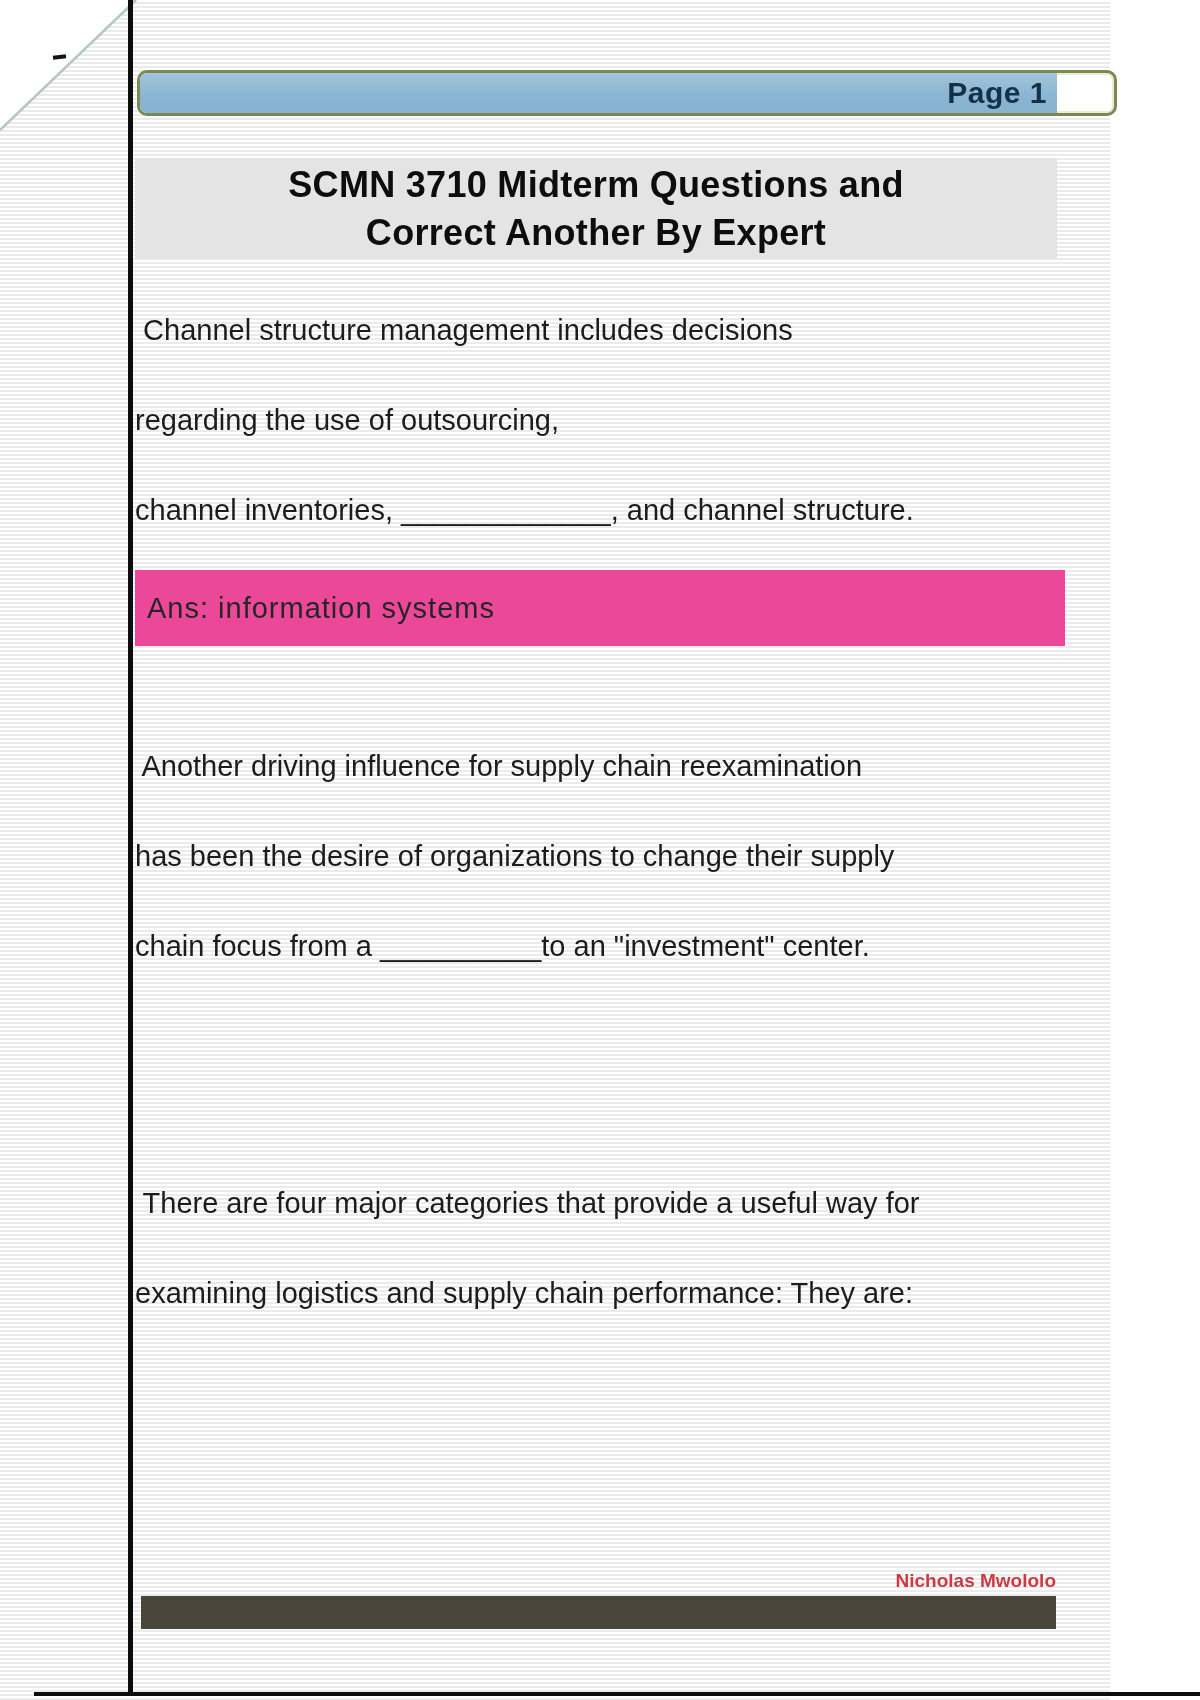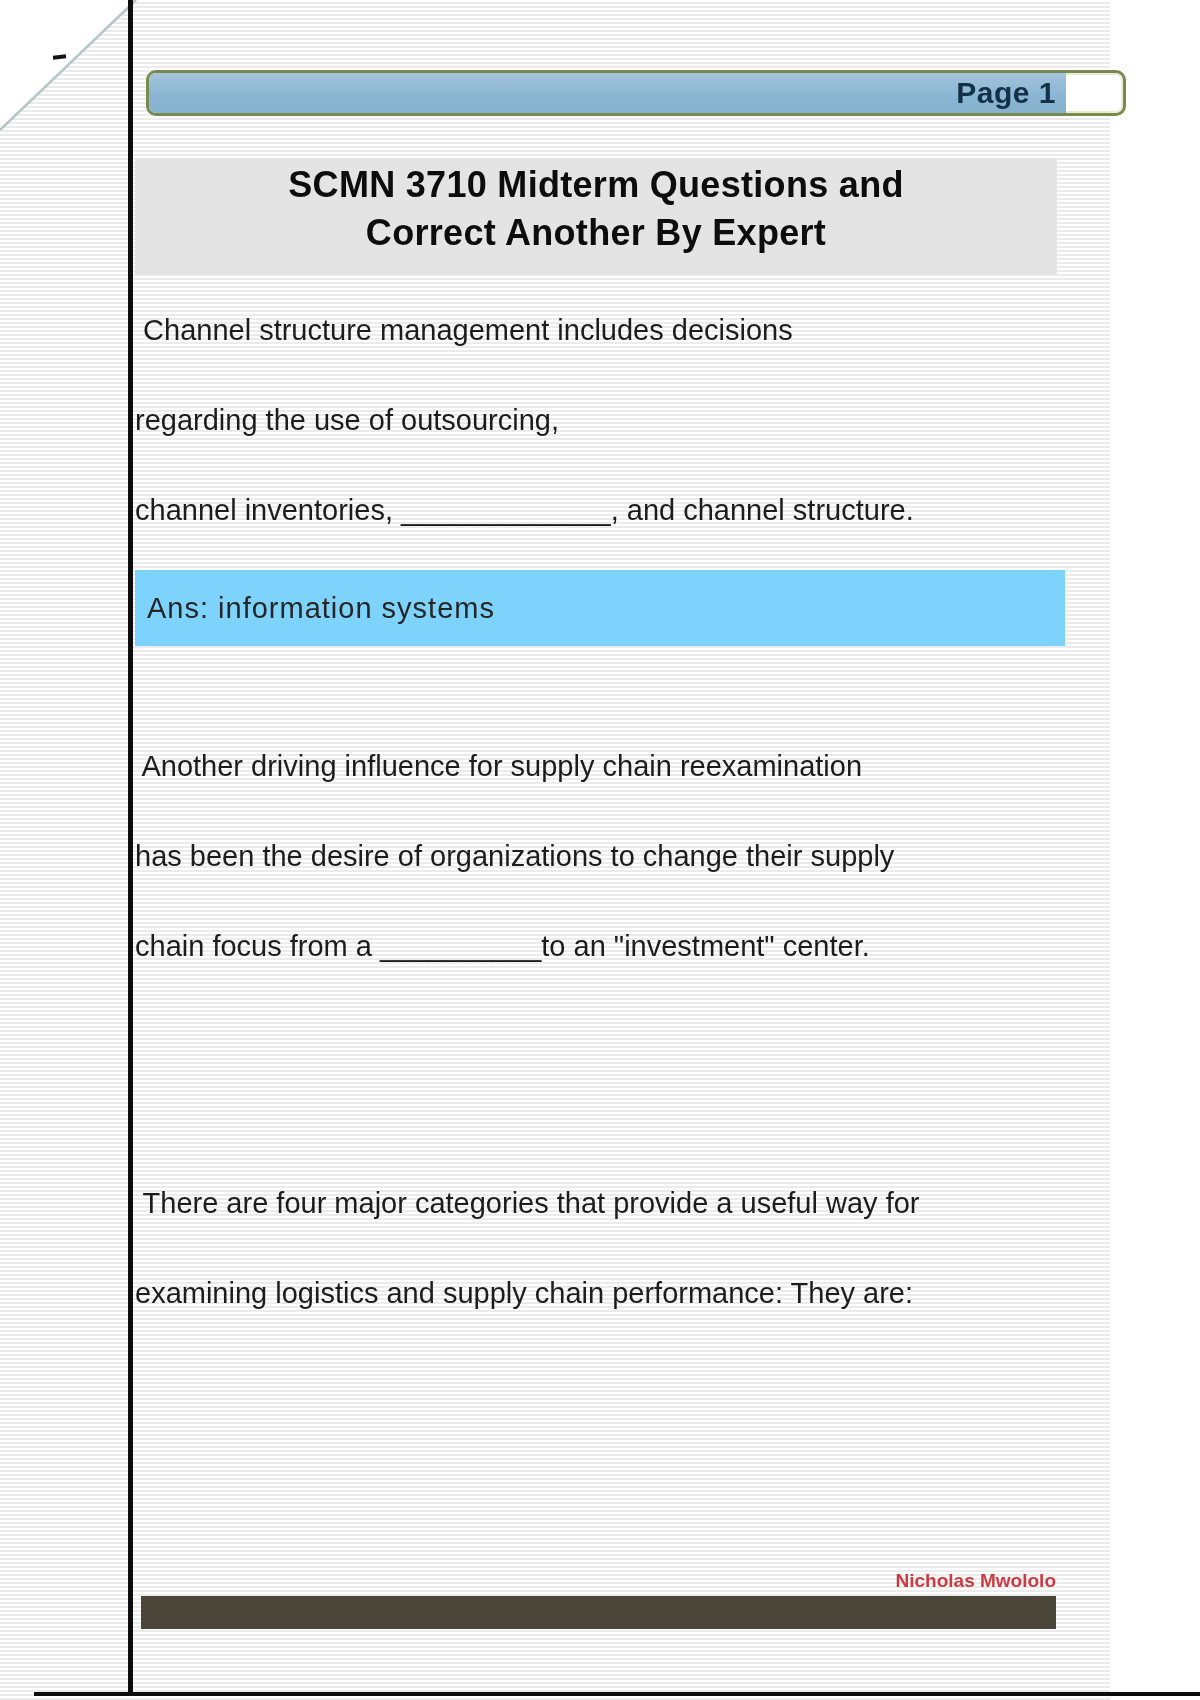--- a/index.html
+++ b/index.html
@@ -16,48 +16,48 @@
   
   .corner-svg { position:absolute; left:0; top:0; }
   .pen-mark { position:absolute; left:53px; top:55px; width:13px; height:4px; background:#141414; transform:rotate(-6deg); }
 
   
   .vline { position:absolute; left:128px; top:0; width:5px; height:1696px; background:#0d0d0d; }
   .bottom-line { position:absolute; left:34px; top:1692px; width:1166px; height:4px; background:#0c0c0c; }
 
   
   .page-box {
-    position:absolute; left:146px; top:70px; width:980px; height:46px;
+    position:absolute; left:137px; top:70px; width:980px; height:46px;
     background:#ffffff; border:3px solid #7a8950; border-radius:10px;
     box-shadow: inset 0 0 0 2px #e9edd2; overflow:hidden;
   }
   .page-box-blue {
     position:absolute; left:0; top:0; bottom:0; width:917px;
     background:linear-gradient(180deg,#a3c4dc 0%, #8ab6d3 55%, #86b2d0 100%);
     display:flex; align-items:center; justify-content:flex-end; padding-right:10px;
   }
   .page-label { color:#143247; font-size:30px; font-weight:600; letter-spacing:0.5px; }
 
   
   .title-box {
-    position:absolute; left:135px; top:158px; width:922px; height:117px;
+    position:absolute; left:135px; top:158px; width:922px; height:101px;
     background:#e4e4e4; text-align:center; padding-top:3px;
   }
   .title-line { font-size:36px; font-weight:bold; color:#0d0d0d; line-height:48px; letter-spacing:0.3px; }
 
   
   .qline {
     position:absolute; left:135px; width:950px; height:40px; line-height:40px;
     font-size:29px; color:#1c1c1c; white-space:pre;
   }
 
   
   .ans-band {
     position:absolute; left:135px; width:930px; height:76px;
-    background:#7dd3fc; display:flex; align-items:center;
+    background:#ec4899; display:flex; align-items:center;
   }
   .ans-text { font-size:29px; color:#262626; letter-spacing:1px; padding-left:12px; white-space:pre; }
 
   
   .author {
     position:absolute; left:135px; top:1570px; width:921px; text-align:right;
     font-size:19px; font-weight:600; color:#ce3a42;
   }
   .footer-bar { position:absolute; left:141px; top:1596px; width:915px; height:33px; background:#4a4639; }
 </style>

